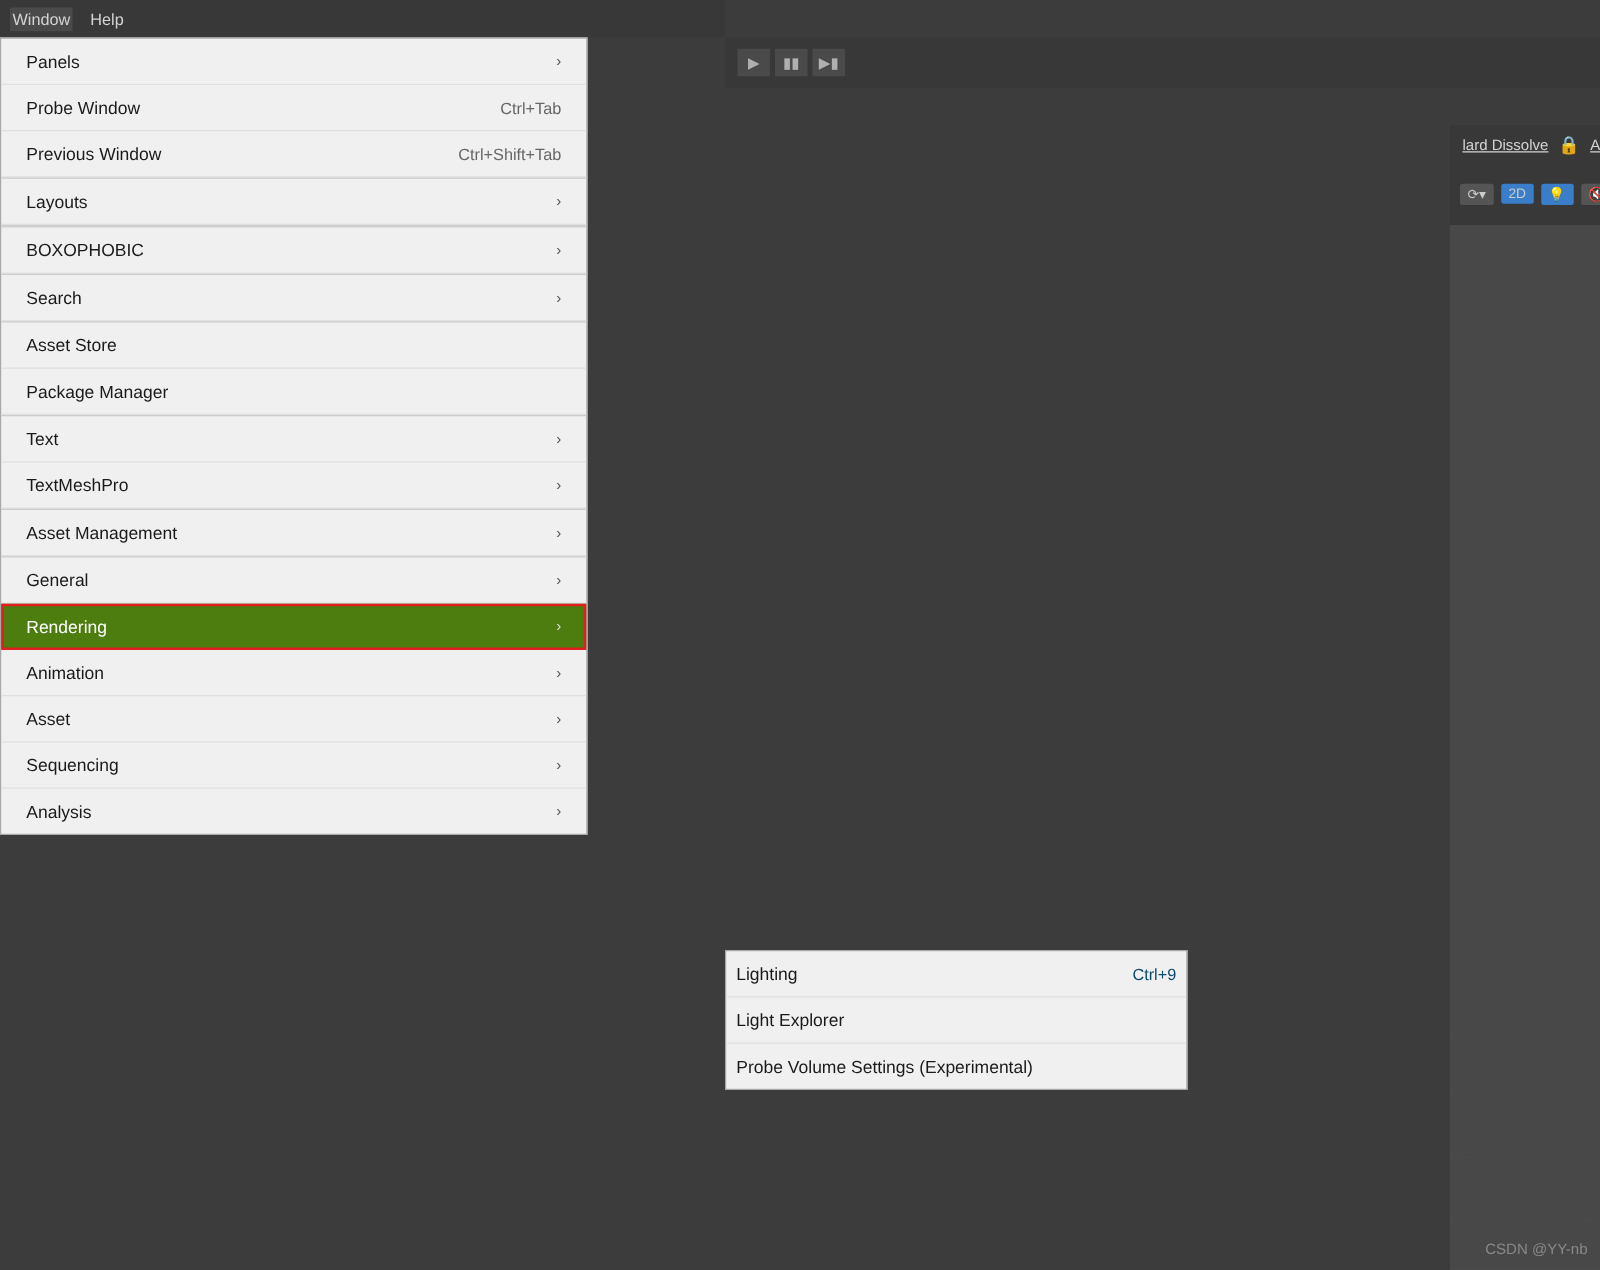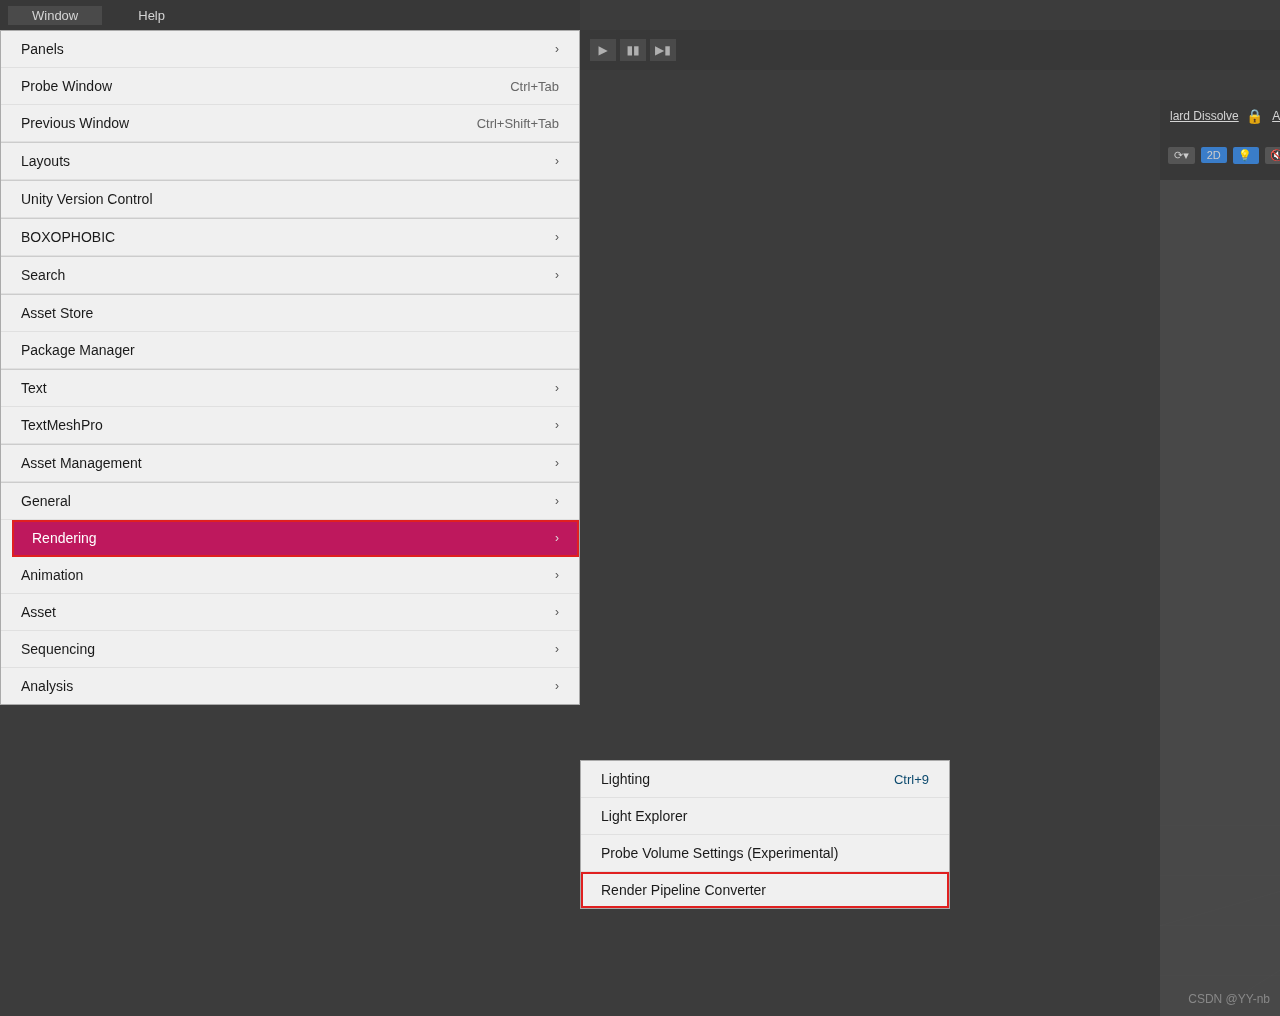--- a/index.html
+++ b/index.html
@@ -30,21 +30,21 @@
       background: #383838;
       display: flex;
       align-items: center;
       padding: 0 8px;
       gap: 12px;
     }
 
     .menu-bar-item {
       color: #d4d4d4;
       font-size: 13px;
-      padding: 2px 24px;
+      padding: 2px 2px;
       cursor: pointer;
     }
 
     .menu-bar-item.active {
       background: #4a4a4a;
     }
 
     
     .scene-view {
       position: absolute;
@@ -119,21 +119,21 @@
       color: #d4d4d4;
       font-size: 12px;
       text-decoration: underline;
     }
 
     
     .dropdown-menu {
       position: absolute;
       top: 30px;
       left: 0;
-      width: 580px;
+      width: 470px;
       background: #f0f0f0;
       border: 1px solid #aaa;
       z-index: 100;
     }
 
     .menu-item {
       display: flex;
       align-items: center;
       justify-content: space-between;
       padding: 10px 20px 10px 20px;
@@ -141,23 +141,22 @@
       color: #1a1a1a;
       cursor: pointer;
       border-bottom: 1px solid #e0e0e0;
     }
 
     .menu-item:last-child {
       border-bottom: none;
     }
 
     .menu-item.active-item {
-      background: #be185d;
+      background: #4d7c0f;
       color: white;
-      margin-left: 11px;
     }
 
     .menu-item .shortcut {
       font-size: 13px;
       color: #666;
     }
 
     .menu-item .arrow {
       font-size: 12px;
       color: #555;
@@ -182,21 +181,21 @@
       width: 370px;
       background: #f0f0f0;
       border: 1px solid #aaa;
       z-index: 200;
     }
 
     .submenu-item {
       display: flex;
       align-items: center;
       justify-content: space-between;
-      padding: 10px 20px;
+      padding: 10px 8px;
       font-size: 14px;
       color: #1a1a1a;
       cursor: pointer;
       border-bottom: 1px solid #e0e0e0;
     }
 
     .submenu-item:last-child {
       border-bottom: none;
     }
 
@@ -308,23 +307,20 @@
     <div class="menu-item">
       <span>Previous Window</span>
       <span class="shortcut">Ctrl+Shift+Tab</span>
     </div>
     <div class="menu-separator"></div>
     <div class="menu-item">
       <span>Layouts</span>
       <span class="arrow">›</span>
     </div>
     <div class="menu-separator"></div>
-    <div class="menu-item">
-      <span>Unity Version Control</span>
-    </div>
     <div class="menu-separator"></div>
     <div class="menu-item">
       <span>BOXOPHOBIC</span>
       <span class="arrow">›</span>
     </div>
     <div class="menu-separator"></div>
     <div class="menu-item">
       <span>Search</span>
       <span class="arrow">›</span>
     </div>
@@ -380,18 +376,15 @@
 <div class="submenu-item">
       <span>Lighting</span>
       <span class="shortcut">Ctrl+9</span>
     </div>
     <div class="submenu-item">
       <span>Light Explorer</span>
     </div>
     <div class="submenu-item">
       <span>Probe Volume Settings (Experimental)</span>
     </div>
-    <div class="submenu-item red-border">
-      <span>Render Pipeline Converter</span>
-    </div>
   </div>
 
 <div class="watermark">CSDN @YY-nb</div>
 
 </body></html>

